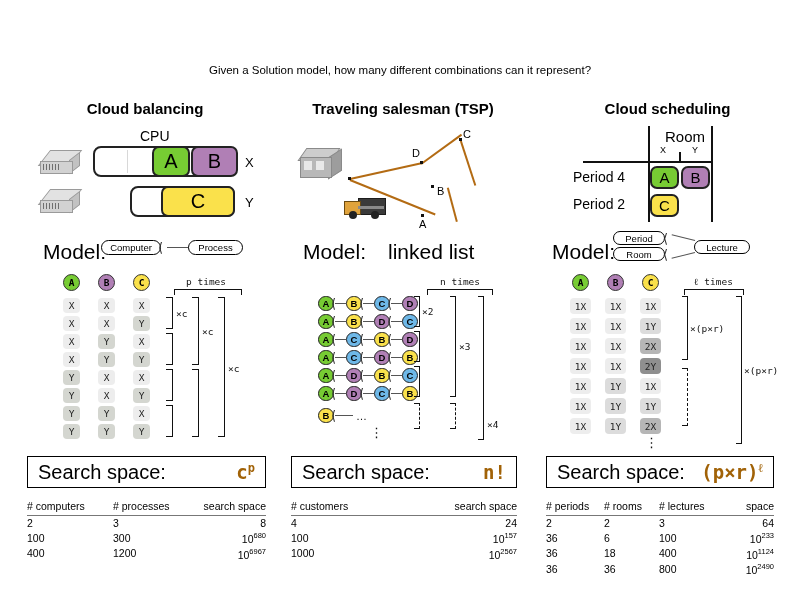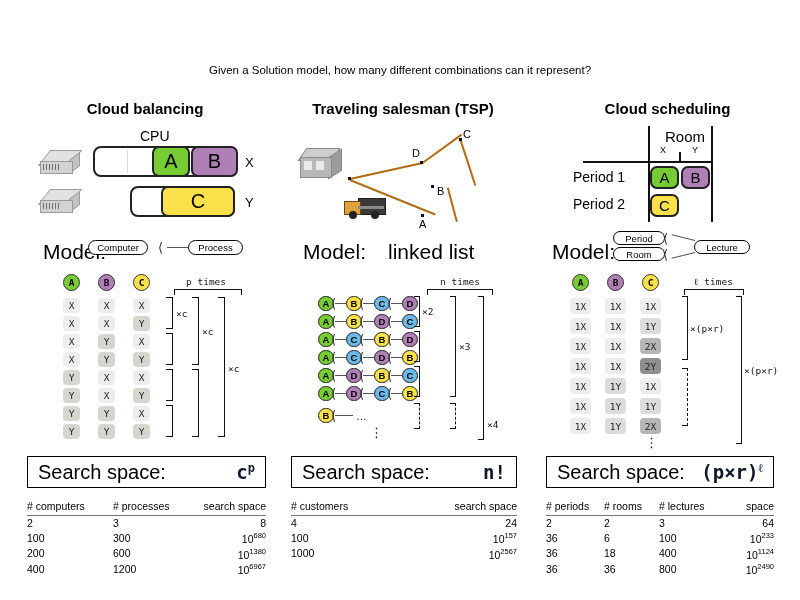--- a/index.html
+++ b/index.html
@@ -92,21 +92,21 @@
   .dots{position:absolute;font-size:13px;color:#111;letter-spacing:0;line-height:6px;}
 
   
   .ssbox{
     position:absolute;border:1.6px solid #000;background:#fff;box-sizing:border-box;
     display:flex;align-items:center;
   }
   .ss-label{font-size:20px;color:#000;padding-left:10px;}
   .ss-formula{
     margin-left:auto;padding-right:10px;font-family:"DejaVu Sans Mono",monospace;
-    font-size:19px;font-weight:bold;color:#0f172a;
+    font-size:19px;font-weight:bold;color:#a16207;
   }
   .ss-formula sup{font-size:12px;}
 
   
   table.bt{position:absolute;border-collapse:collapse;font-size:10.5px;color:#000;}
   table.bt th{
     font-weight:normal;text-align:left;border-bottom:1.3px solid #777;
     padding:2px 0 3px 0;white-space:nowrap;
   }
   table.bt td{padding:1px 0;white-space:nowrap;}
@@ -176,21 +176,21 @@
         <div class="vents"></div>
     </div>
     <div class="cpubar" style="left:130px;top:186px;width:105px;height:31px;"></div>
     <div class="chip c-yellow" style="left:161px;top:186px;width:74px;height:31px;">
         <span>C</span>
       </div>
     <div class="barlabel" style="left:245px;top:195px;">Y</div>
   </div>
 
   <div class="model-label" style="left:43px;top:240px;">Model:</div>
-  <div class="ent" style="left:88px;top:240px;width:60px;height:15px;">
+  <div class="ent" style="left:101px;top:240px;width:60px;height:15px;">
       <span>Computer</span>
     </div>
   <div class="chain-line" style="left:167px;top:247px;width:22px;"></div>
   <div class="arrowhead" style="left:158px;top:241px;">⟨</div>
   <div class="ent" style="left:188px;top:240px;width:55px;height:15px;">
       <span>Process</span>
     </div>
 
   <div>
     <div class="hdr c-green" style="left:63px;top:274px;">
@@ -261,25 +261,20 @@
       <tbody>
         <tr>
           <td>2</td>
           <td>3</td>
           <td class="r">8</td>
         </tr>
         <tr>
           <td>100</td>
           <td>300</td>
           <td class="r">10<sup>680</sup></td>
-        </tr>
-        <tr>
-          <td>200</td>
-          <td>600</td>
-          <td class="r">10<sup>1380</sup></td>
         </tr>
         <tr>
           <td>400</td>
           <td>1200</td>
           <td class="r">10<sup>6967</sup></td>
         </tr>
       </tbody>
     </table>
 
   <div>
@@ -434,21 +429,21 @@
   <div>
     <div class="croom" style="left:665px;top:128px;">Room</div>
     <div class="csmall" style="left:660px;top:145px;">X</div>
     <div class="csmall" style="left:692px;top:145px;">Y</div>
 
     <div class="vline" style="left:648px;top:126px;height:96px;"></div>
     <div class="vline" style="left:679px;top:152px;height:10px;"></div>
     <div class="vline" style="left:711px;top:126px;height:96px;"></div>
     <div class="hline" style="left:583px;top:161px;width:128px;"></div>
 
-    <div class="cperiod" style="left:573px;top:169px;">Period 1</div>
+    <div class="cperiod" style="left:573px;top:169px;">Period 4</div>
     <div class="cperiod" style="left:573px;top:196px;">Period 2</div>
 
     <div class="chip c-green" style="left:650px;top:166px;width:29px;height:23px;font-size:15px;">
         <span>A</span>
       </div>
     <div class="chip c-purple" style="left:681px;top:166px;width:29px;height:23px;font-size:15px;">
         <span>B</span>
       </div>
     <div class="chip c-yellow" style="left:650px;top:194px;width:29px;height:23px;font-size:15px;">
         <span>C</span>

